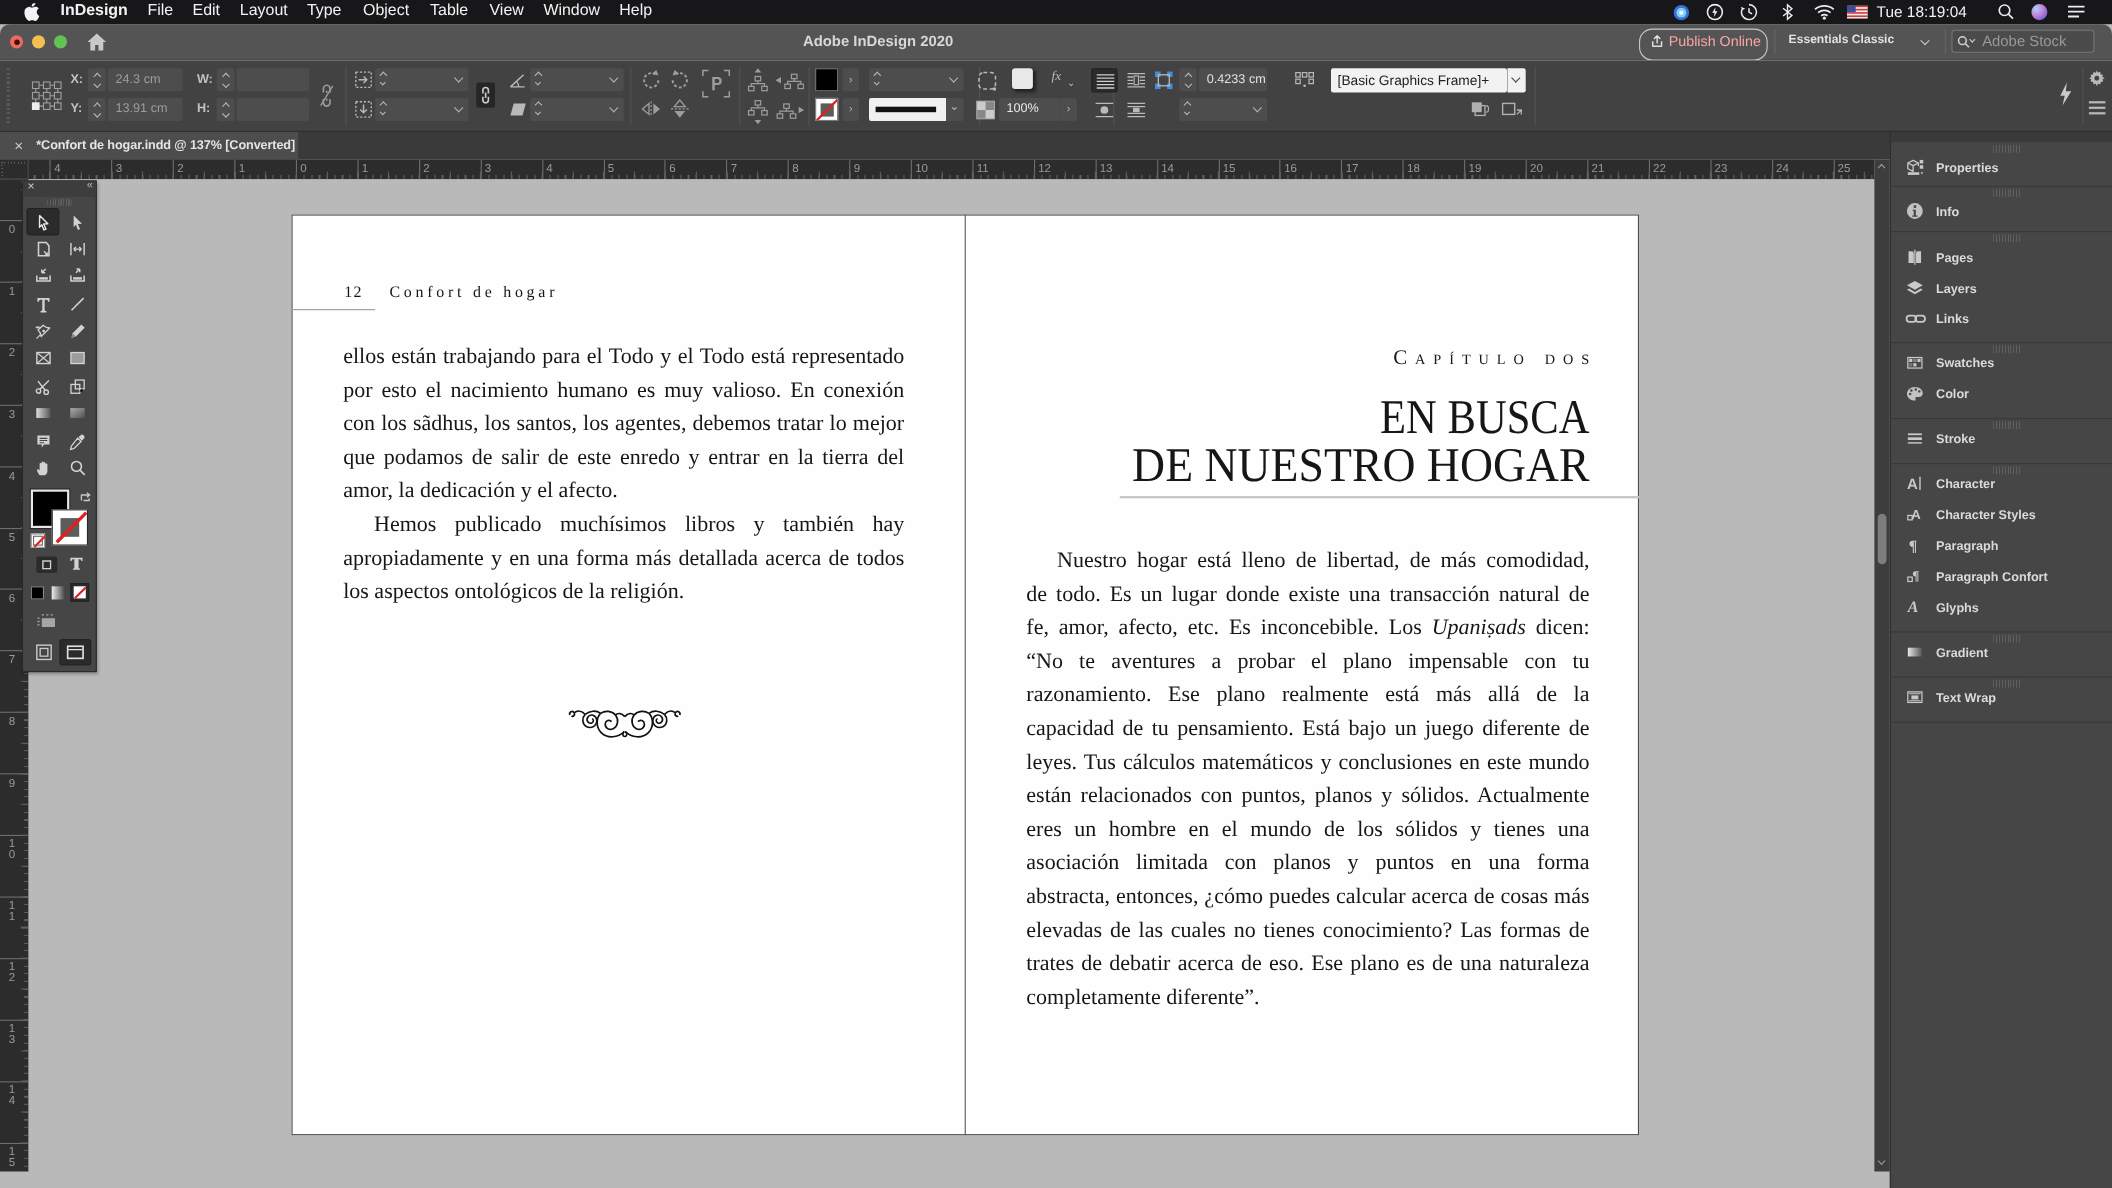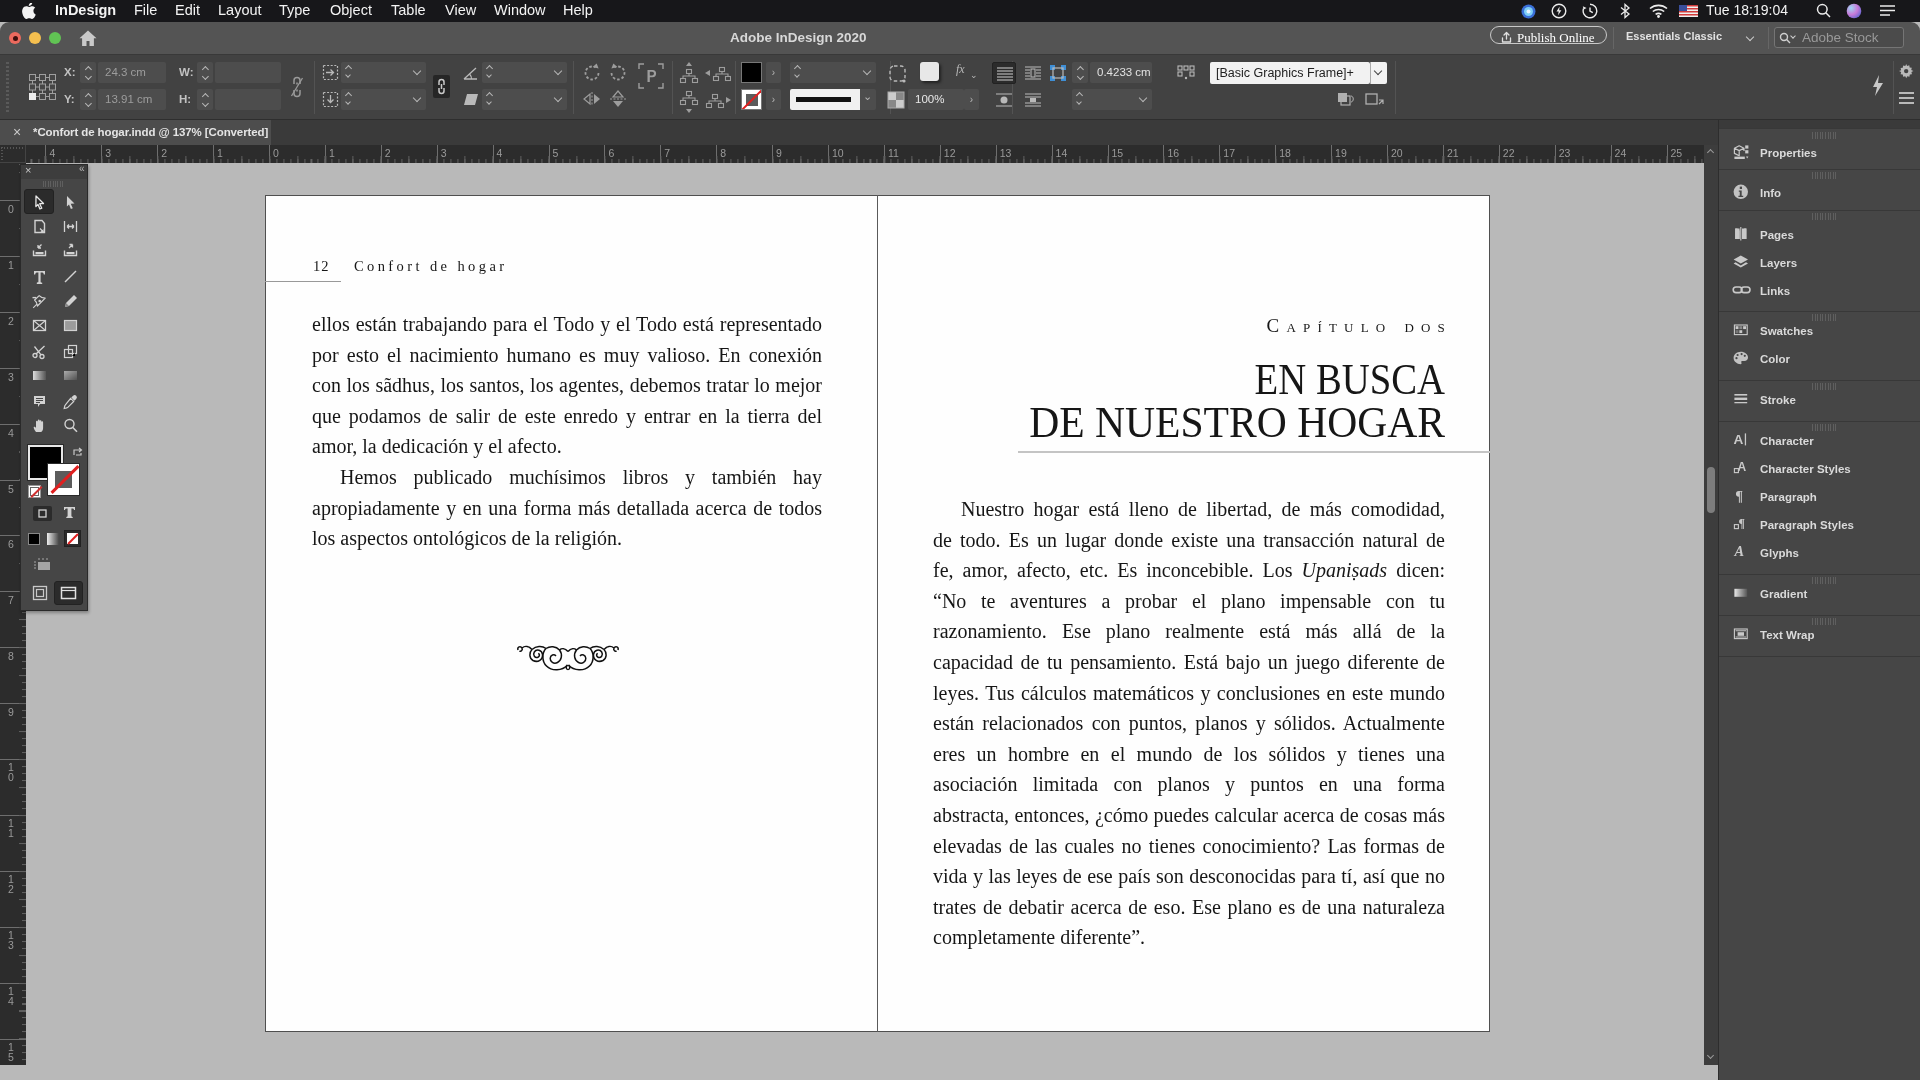--- a/index.html
+++ b/index.html
@@ -122,21 +122,21 @@
   <div id="titlebar" class="abs">
     <div class="tl" style="left:9px; background:#ec6a5e;">
         <div style="position:absolute;left:3.5px;top:3.5px;width:5px;height:5px;border-radius:50%;background:#3c0f0d;"></div>
       </div>
     <div class="tl" style="left:29px; background:#f5bf4f;"></div>
     <div class="tl" style="left:49px; background:#61c354;"></div>
     <svg class="abs" style="left:79px;top:8px" width="18" height="17" viewBox="0 0 18 17">
         <path d="M9 0.5 0.5 8.2h2.6V16h4.4v-5h3v5h4.4V8.2h2.6z" fill="#c9c9c9"></path>
       </svg>
     <span class="abs" style="left:730px;top:8px;font-size:13.5px;font-weight:700;color:#d8d8d8;">Adobe InDesign 2020</span>
-    <div class="abs" style="left:1490px;top:4px;width:117px;height:18px;border:1.5px solid #c9c9c9;border-radius:12px;color:#ffffff;font-size:13px;line-height:21px;font-family:Liberation Serif, serif;">
+    <div class="abs" style="left:1490px;top:4px;width:117px;height:29px;border:1.5px solid #c9c9c9;border-radius:12px;color:#fca5a5;font-size:13px;line-height:21px;">
       <svg class="abs" style="left:9px;top:4px" width="13" height="13" viewBox="0 0 13 13">
           <path d="M6.5 8V1.8M4 4l2.5-2.5L9 4M2.5 7v4h8V7" stroke="#e0e0e0" stroke-width="1.3" fill="none" stroke-linecap="round" stroke-linejoin="round"></path>
         </svg>
       <span style="position:absolute;left:26px;">Publish Online</span>
     </div>
     <div class="abs" style="left:1613px;top:5px;width:1px;height:22px;background:#666;"></div>
     <span class="abs" style="left:1626px;top:8px;font-size:11px;font-weight:700;color:#e2e2e2;">Essentials Classic</span>
     <span class="cvd" style="left:1747px;top:12px;border-color:#cccccc;"></span>
     <div class="abs" style="left:1768px;top:5px;width:1px;height:22px;background:#666;"></div>
     <div class="abs" style="left:1774px;top:5px;width:130px;height:21px;background:#4b4b4b;border:1px solid #757575;border-radius:3px;">
@@ -556,21 +556,20 @@
       <div class="jline">fe, amor, afecto, etc. Es inconcebible. Los <i>Upaniṣads</i> dicen:</div>
       <div class="jline">“No te aventures a probar el plano impensable con tu</div>
       <div class="jline">razonamiento. Ese plano realmente está más allá de la</div>
       <div class="jline">capacidad de tu pensamiento. Está bajo un juego diferente de</div>
       <div class="jline">leyes. Tus cálculos matemáticos y conclusiones en este mundo</div>
       <div class="jline">están relacionados con puntos, planos y sólidos. Actualmente</div>
       <div class="jline">eres un hombre en el mundo de los sólidos y tienes una</div>
       <div class="jline">asociación limitada con planos y puntos en una forma</div>
       <div class="jline">abstracta, entonces, ¿cómo puedes calcular acerca de cosas más</div>
       <div class="jline">elevadas de las cuales no tienes conocimiento? Las formas de</div>
-      <div class="jline">vida y las leyes de ese país son desconocidas para tí, así que no</div>
       <div class="jline">trates de debatir acerca de eso. Ese plano es de una naturaleza</div>
       <div class="jend">completamente diferente”.</div>
     </div>
   </div>
 
   <div id="tools" class="abs">
       <div class="abs" style="left:0;top:0;width:66px;height:14px;background:#3d3d3d;">
         <span class="abs" style="left:4px;top:-1px;color:#c9c9c9;font-size:11px;">×</span>
         <span class="abs" style="right:4px;top:-2px;color:#b5b5b5;font-size:10px;letter-spacing:-1.5px;">«</span>
       </div>
@@ -880,21 +879,21 @@
         </div>
         <span class="lbl">Paragraph</span>
       </div>
       <div class="dock-item" style="top:391.0px;">
         <div style="position:absolute;left:13px;top:4px;transform:scale(0.8);transform-origin:top left;">
           <svg width="22" height="22" viewBox="0 0 22 22">
             <text x="8" y="15.5" font-family="Liberation Serif" font-size="15" font-weight="bold" fill="#c9c9c9">¶</text>
             <rect x="3" y="12" width="5" height="5" fill="none" stroke="#c9c9c9" stroke-width="1.4"></rect>
           </svg>
         </div>
-        <span class="lbl">Paragraph Styles</span>
+        <span class="lbl">Paragraph Confort</span>
       </div>
       <div class="dock-item" style="top:419.0px;">
         <div style="position:absolute;left:13px;top:4px;transform:scale(0.8);transform-origin:top left;">
           <svg width="22" height="22" viewBox="0 0 22 22">
             <text x="3" y="16.5" font-family="Liberation Serif" font-size="18" style="font-style:italic" font-weight="bold" fill="#c9c9c9">A</text>
           </svg>
         </div>
         <span class="lbl">Glyphs</span>
       </div>
       <div class="dock-item" style="top:460.0px;">

